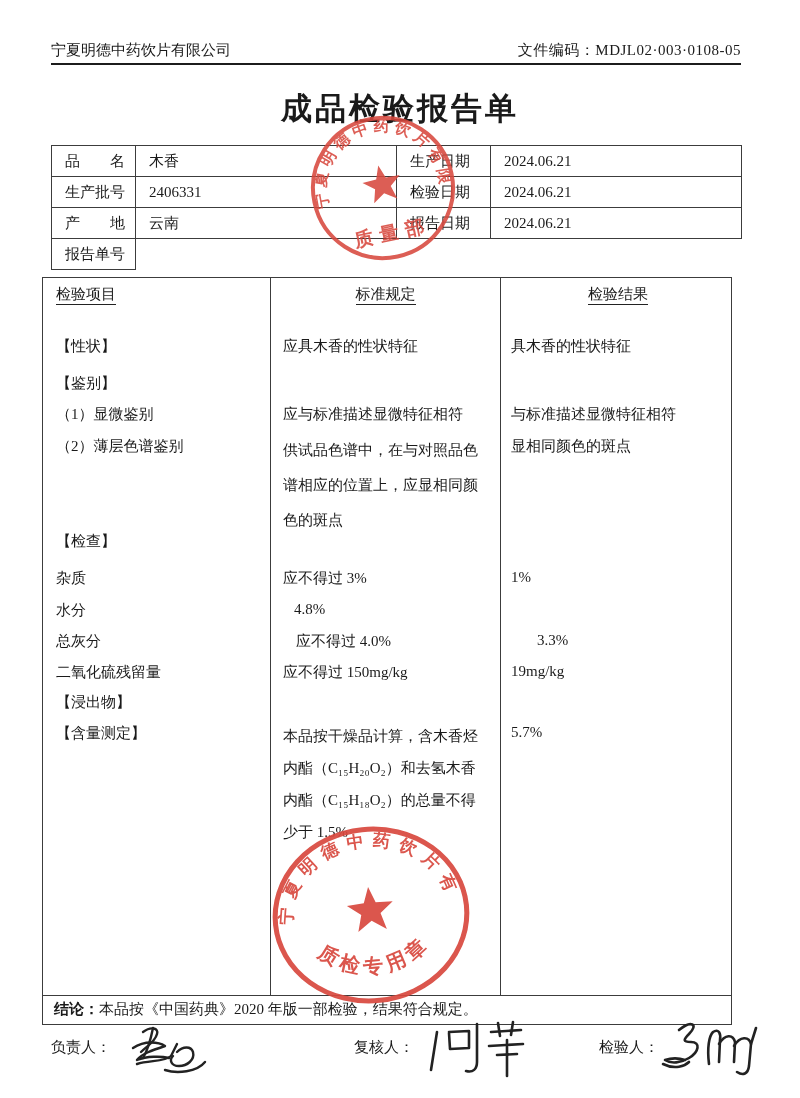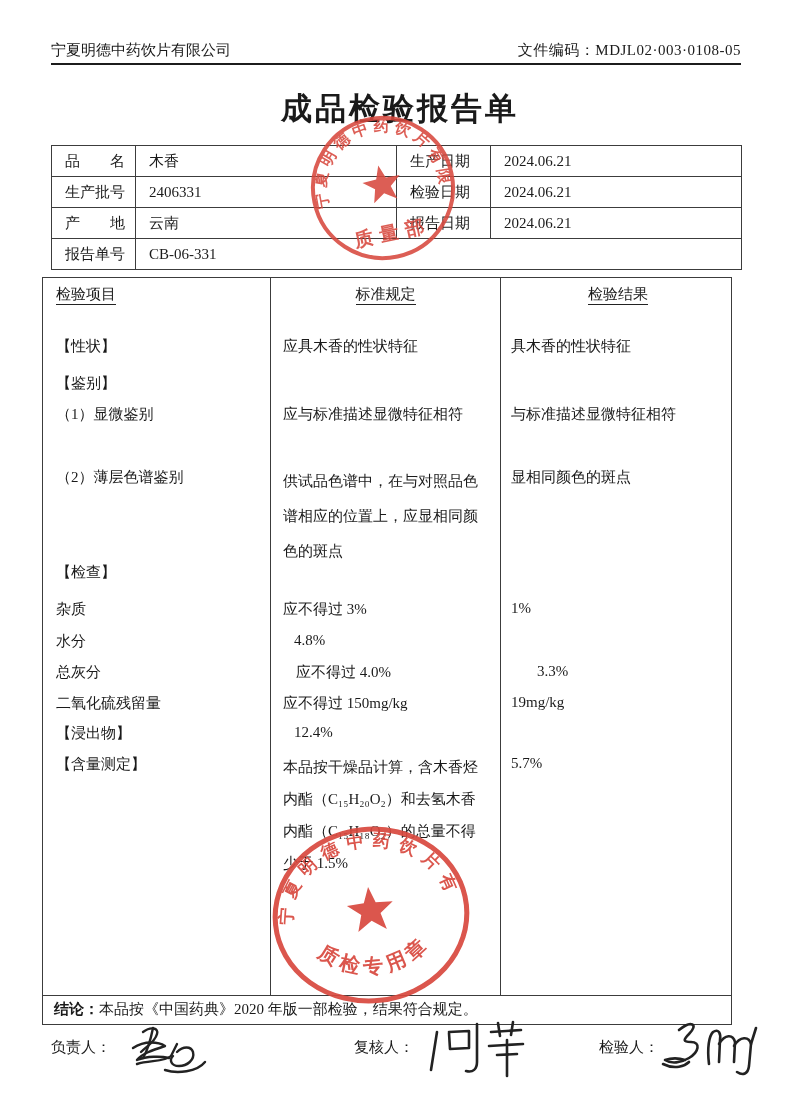--- a/index.html
+++ b/index.html
@@ -54,21 +54,21 @@
   .srow .c3{padding-left:11px;padding-right:8px;}
   .srow div{padding-top:4px;box-sizing:border-box;}
   .srow.head{height:55px;}
   .srow.head div{padding-top:7px;}
   .srow.head .c2,.srow.head .c3{text-align:center;}
   .uline{border-bottom:1px solid #222;padding-bottom:2px;}
   .srow.h37{height:37px;}
   .srow.h31{height:31px;gap:13px;}
   .srow.h32{height:32px;}
   .srow.h30{height:30px;}
-  .srow.h95{height:95px;margin-top:31px;}
+  .srow.h95{height:95px;}
   .srow.h108{height:108px;}
   .srow .ml{line-height:35px;padding-top:0;}
   .srow.h108 .ml{line-height:32px;}
 
   .concl{
     height:29px;border-top:1px solid #3c3c3c;box-sizing:border-box;
     line-height:27px;padding-left:11px;white-space:nowrap;
   }
   .concl .b{font-weight:bold;}
 
@@ -106,21 +106,20 @@
     <div class="cell">2406331</div>
     <div class="cell">检验日期</div>
     <div class="cell">2024.06.21</div>
 
     <div class="cell">产　　地</div>
     <div class="cell">云南</div>
     <div class="cell">报告日期</div>
     <div class="cell">2024.06.21</div>
 
     <div class="cell">报告单号</div>
-    <div class="cell span3">CB-06-331</div>
   </div>
 
   <div class="spec-table">
     <div class="spec-body">
       <div class="vdiv d1"></div>
       <div class="vdiv d2"></div>
 
       <div class="srow head">
         <div class="c1"><span class="uline">检验项目</span></div>
         <div class="c2"><span class="uline">标准规定</span></div>
@@ -175,21 +174,20 @@
       </div>
 
       <div class="srow h30">
         <div class="c1">二氧化硫残留量</div>
         <div class="c2">应不得过 150mg/kg</div>
         <div class="c3">19mg/kg</div>
       </div>
 
       <div class="srow h31">
         <div class="c1">【浸出物】</div>
-        <div class="c3">12.4%</div>
       </div>
 
       <div class="srow h108">
         <div class="c1">【含量测定】</div>
         <div class="c2 ml">本品按干燥品计算，含木香烃内酯（C₁₅H₂₀O₂）和去氢木香内酯（C₁₅H₁₈O₂）的总量不得少于 1.5%</div>
         <div class="c3">5.7%</div>
       </div>
     </div>
 
     <div class="concl">

